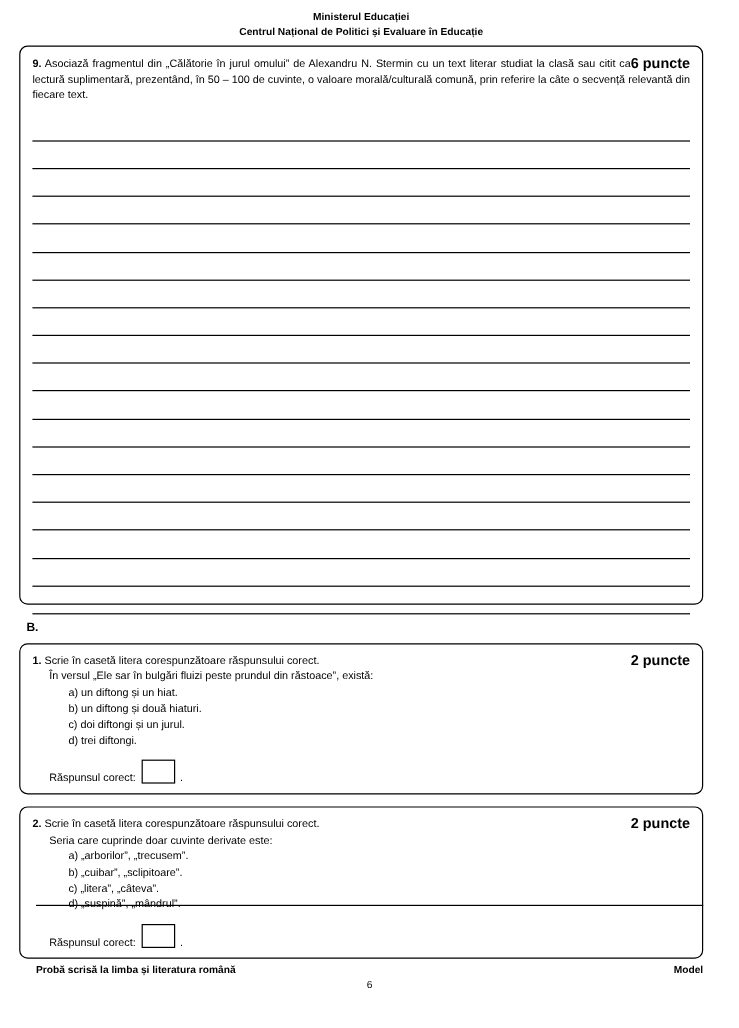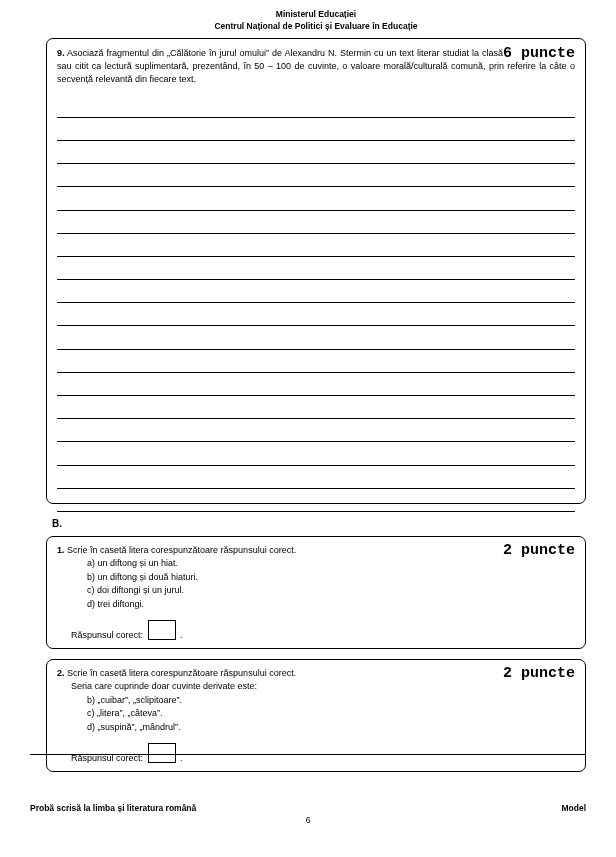--- a/index.html
+++ b/index.html
@@ -12,21 +12,21 @@
     background: #ffffff;
     font-family: "Liberation Sans", sans-serif;
     color: #000000;
     position: relative;
     overflow: hidden;
   }
   .page {
     width: 616px;
     height: 835px;
     box-sizing: border-box;
-    padding: 8px 30px 0 46px;
+    padding: 8px 30px 0 16px;
     position: relative;
   }
   .header {
     text-align: center;
     font-size: 8.5px;
     font-weight: bold;
     line-height: 12px;
     margin-bottom: 6px;
   }
   .header div {
@@ -47,22 +47,21 @@
   .qtext {
     font-size: 9px;
     line-height: 13.2px;
     text-align: justify;
     position: relative;
   }
   .qtext b { font-weight: bold; }
   .points {
     float: right;
     font-weight: bold;
-    font-size: 15px;
-    font-family: Liberation Mono, monospace;
+    font-size: 12px;
   }
   .lines {
     margin-top: 8px;
   }
   .wline {
     border-bottom: 1px solid #000;
     height: 22.2px;
   }
 
   
@@ -163,38 +162,40 @@
   </div>
 
   <div class="sec-b">B.</div>
 
   <div class="box qbox">
     <div class="qline">
       <span class="points">2 puncte</span>
       <span class="qnum">1.</span>
       <span>Scrie în casetă litera corespunzătoare răspunsului corect.</span>
     </div>
+    <div class="qline indent1">În versul „Ele sar în bulgări fluizi peste prundul din răstoace”, există:</div>
     <div class="qline indent2">a)  un diftong și un hiat.</div>
     <div class="qline indent2">b)  un diftong și două hiaturi.</div>
     <div class="qline indent2">c)  doi diftongi și un jurul.</div>
     <div class="qline indent2">d)  trei diftongi.</div>
     <div class="ansrow">
       <span>Răspunsul corect:</span>
       <span class="casetă"></span>
       <span>.</span>
     </div>
   </div>
 
   <div class="box qbox">
     <div class="qline">
       <span class="points">2 puncte</span>
       <span class="qnum">2.</span>
       <span>Scrie în casetă litera corespunzătoare răspunsului corect.</span>
     </div>
     <div class="qline indent1">Seria care cuprinde doar cuvinte derivate este:</div>
+    <div class="qline indent2">a)  „arborilor”, „trecusem”.</div>
     <div class="qline indent2">b)  „cuibar”, „sclipitoare”.</div>
     <div class="qline indent2">c)  „litera”, „câteva”.</div>
     <div class="qline indent2">d)  „suspină”, „mândrul”.</div>
     <div class="ansrow">
       <span>Răspunsul corect:</span>
       <span class="casetă"></span>
       <span>.</span>
     </div>
   </div>
 

